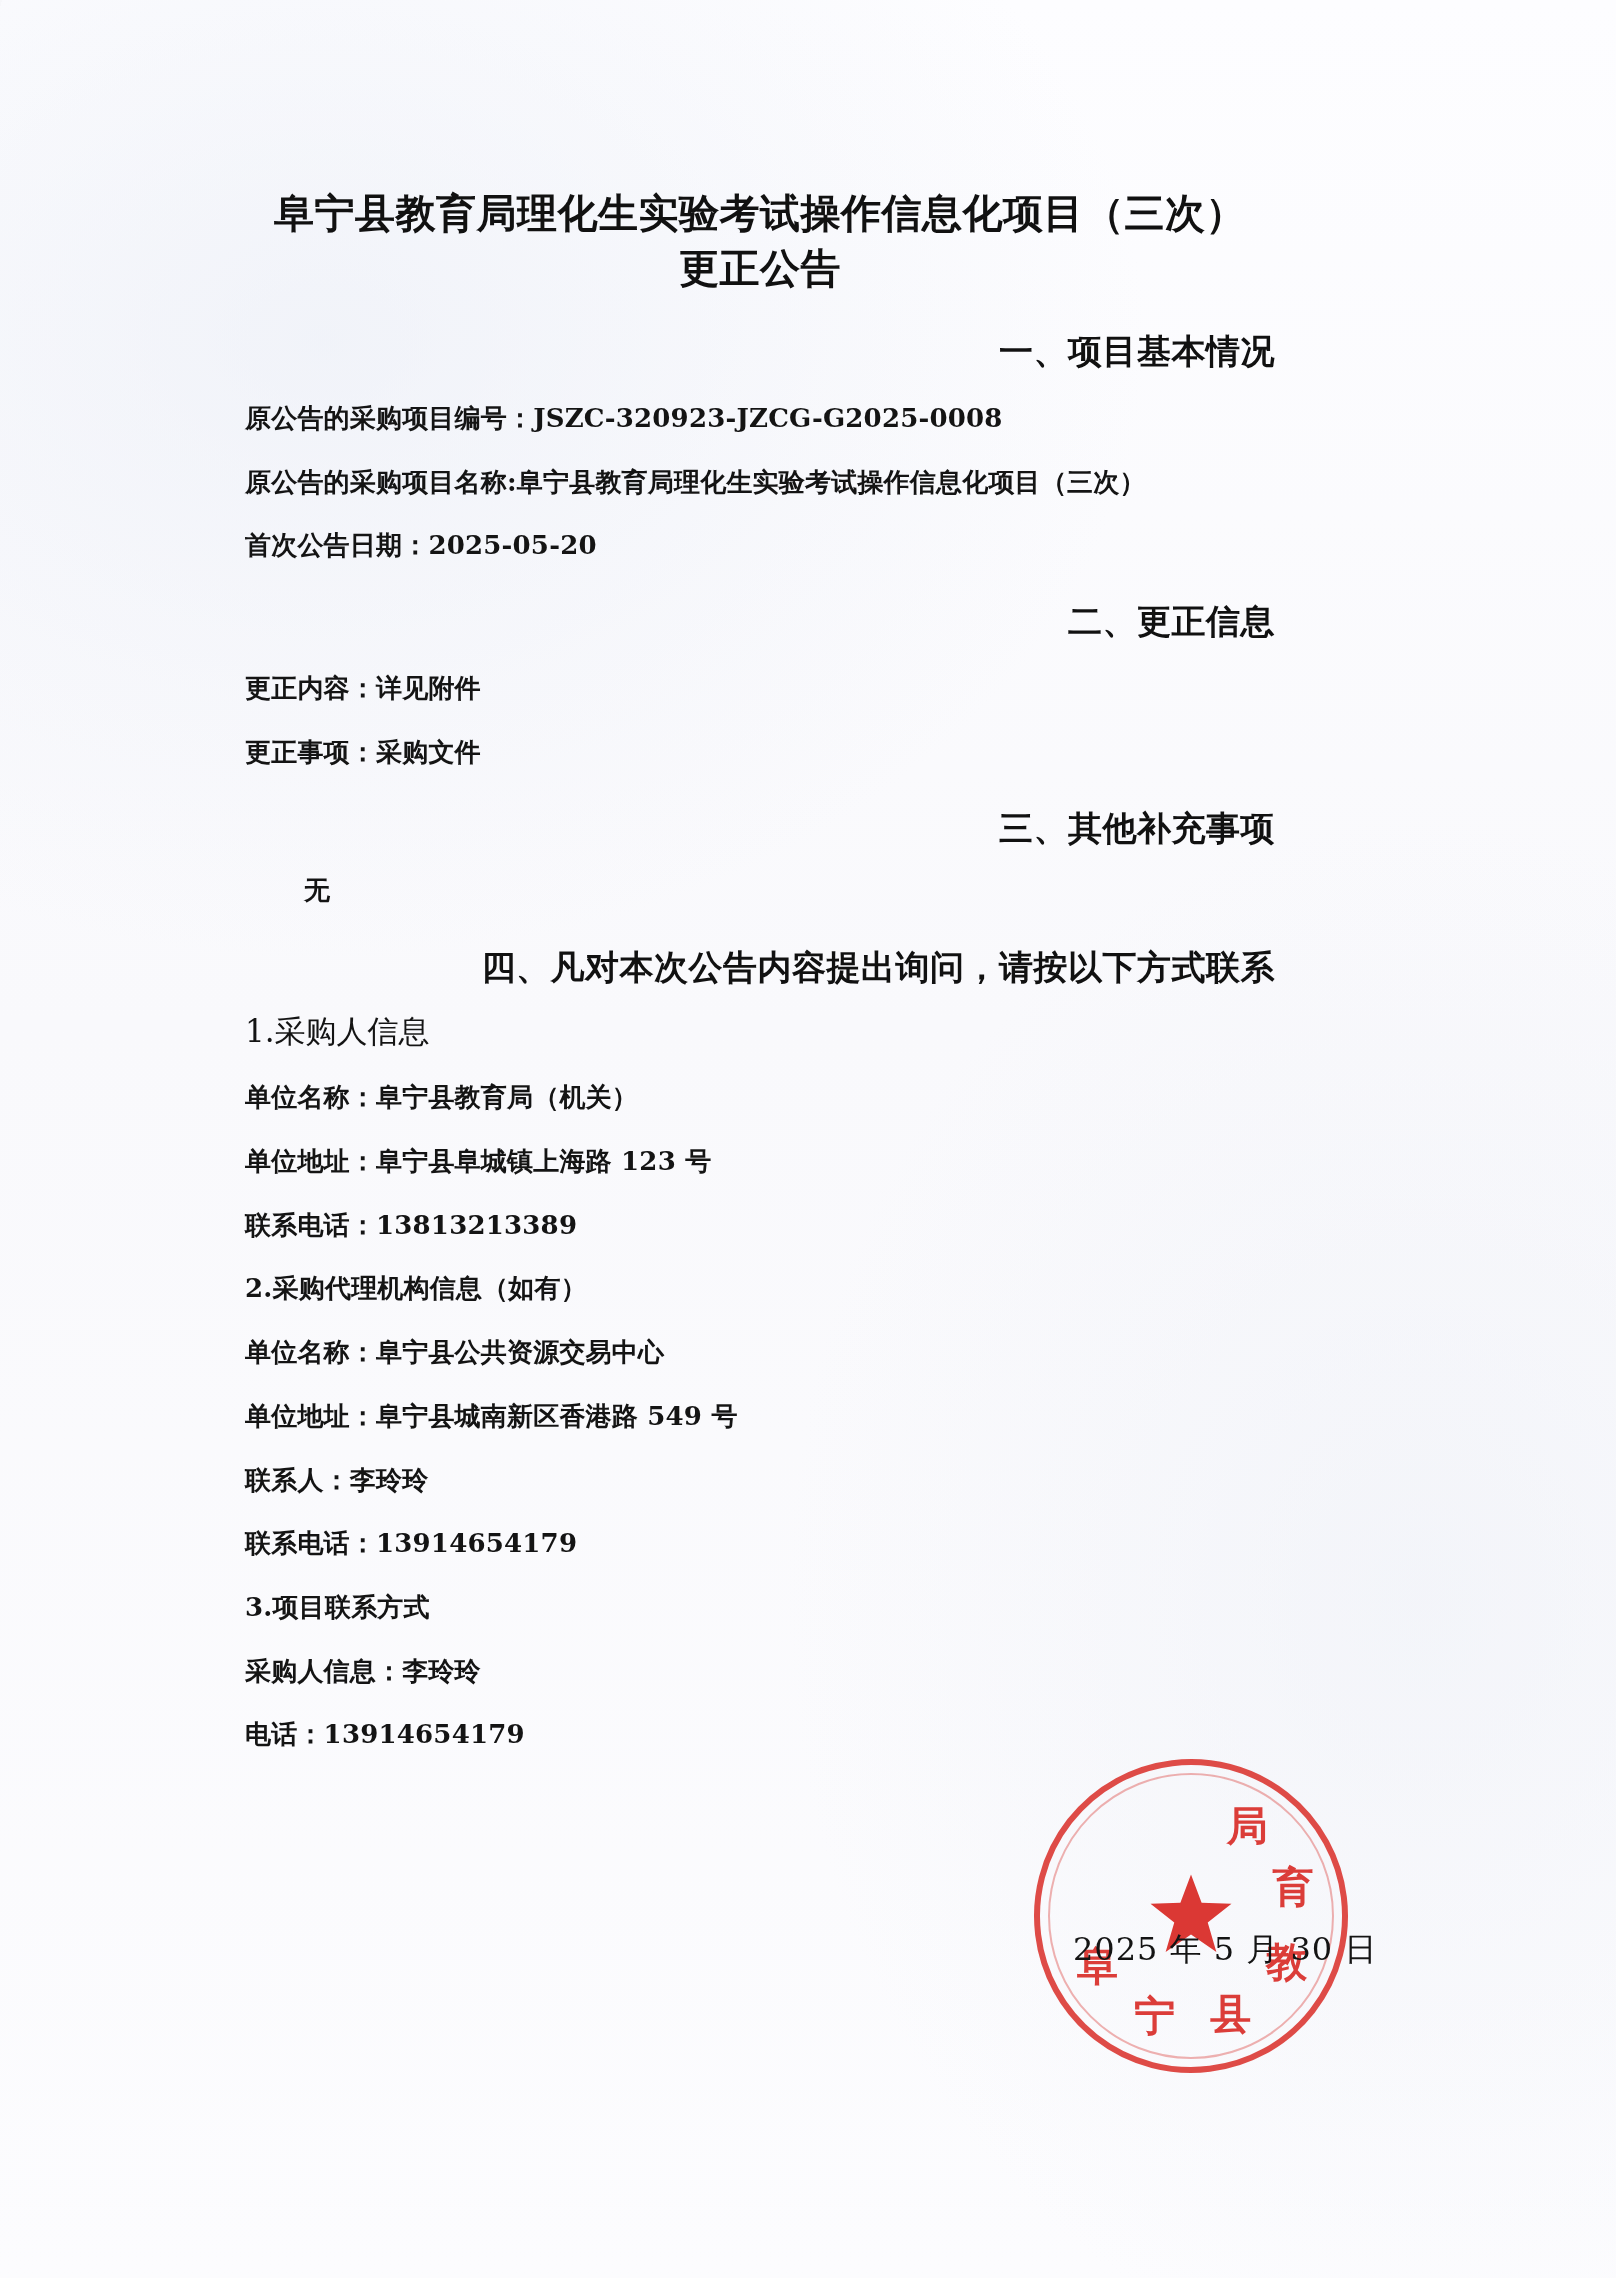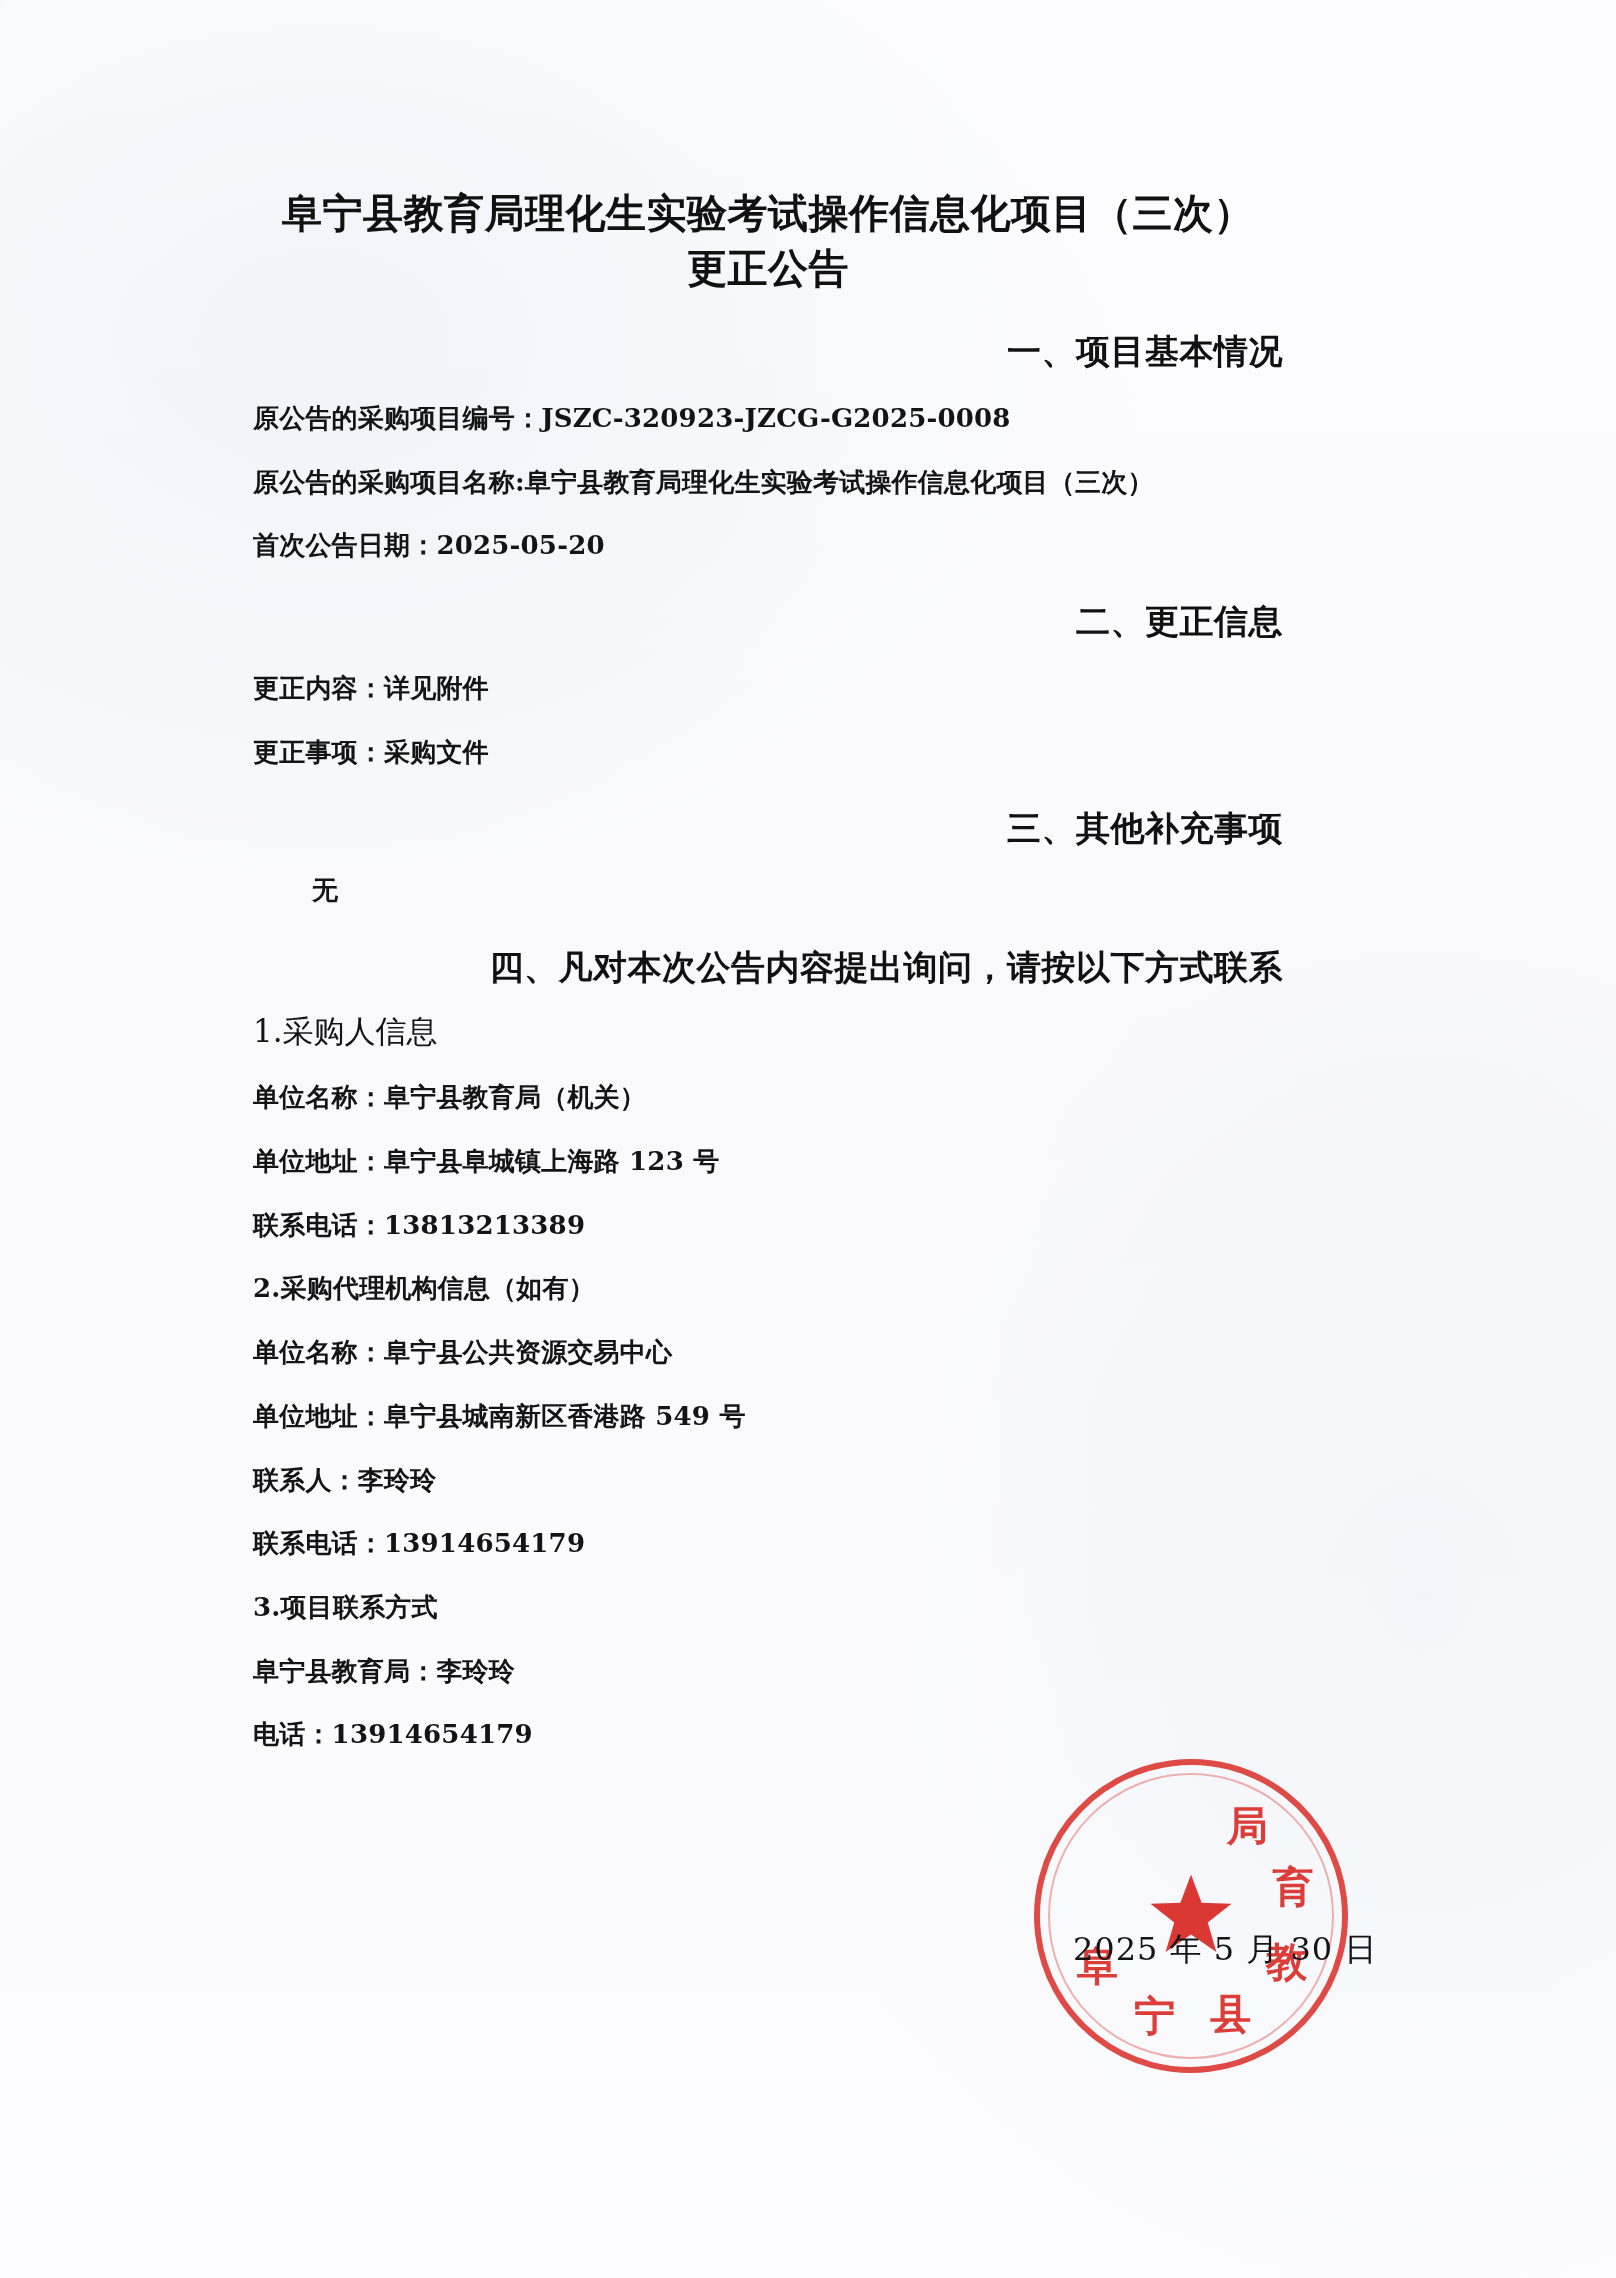--- a/index.html
+++ b/index.html
@@ -24,21 +24,21 @@
   .paper-noise {
     position: absolute;
     inset: 0;
     background-image:
       linear-gradient(105deg, rgba(0,0,0,0.012) 0 2px, rgba(255,255,255,0) 2px 8.8px),
       linear-gradient(12deg, rgba(0,0,0,0.01) 0 1px, rgba(255,255,255,0) 1px 13.7px);
     pointer-events: none;
   }
   .content {
     position: absolute;
-    left: 8px;
+    left: 0;
     top: 0;
     width: 1520px;
     height: 2279px;
     padding: 186px 245px 6px 245px;
     box-sizing: border-box;
     color: #141414;
   }
   .doc-title {
     text-align: center;
     font-size: 40px;
@@ -175,21 +175,21 @@
     <div class="para">单位地址：阜宁县阜城镇上海路 123 号</div>
     <div class="para">联系电话：13813213389</div>
 
     <div class="para">2.采购代理机构信息（如有）</div>
     <div class="para">单位名称：阜宁县公共资源交易中心</div>
     <div class="para">单位地址：阜宁县城南新区香港路 549 号</div>
     <div class="para">联系人：李玲玲</div>
     <div class="para">联系电话：13914654179</div>
 
     <div class="para">3.项目联系方式</div>
-    <div class="para">阜宁县教育局：李玲玲</div>
+    <div class="para">采购人信息：李玲玲</div>
     <div class="para">电话：13914654179</div>
 
   </div>
 
   <div class="seal-wrap">
     <div class="seal"></div>
     <div class="seal-inner-ring"></div>
     <div class="seal-text">
       <div class="seal-char" style="transform: rotate(-118deg) translate(0,-106px) rotate(118deg);">阜</div>
       <div class="seal-char" style="transform: rotate(-160deg) translate(0,-106px) rotate(160deg);">宁</div>

